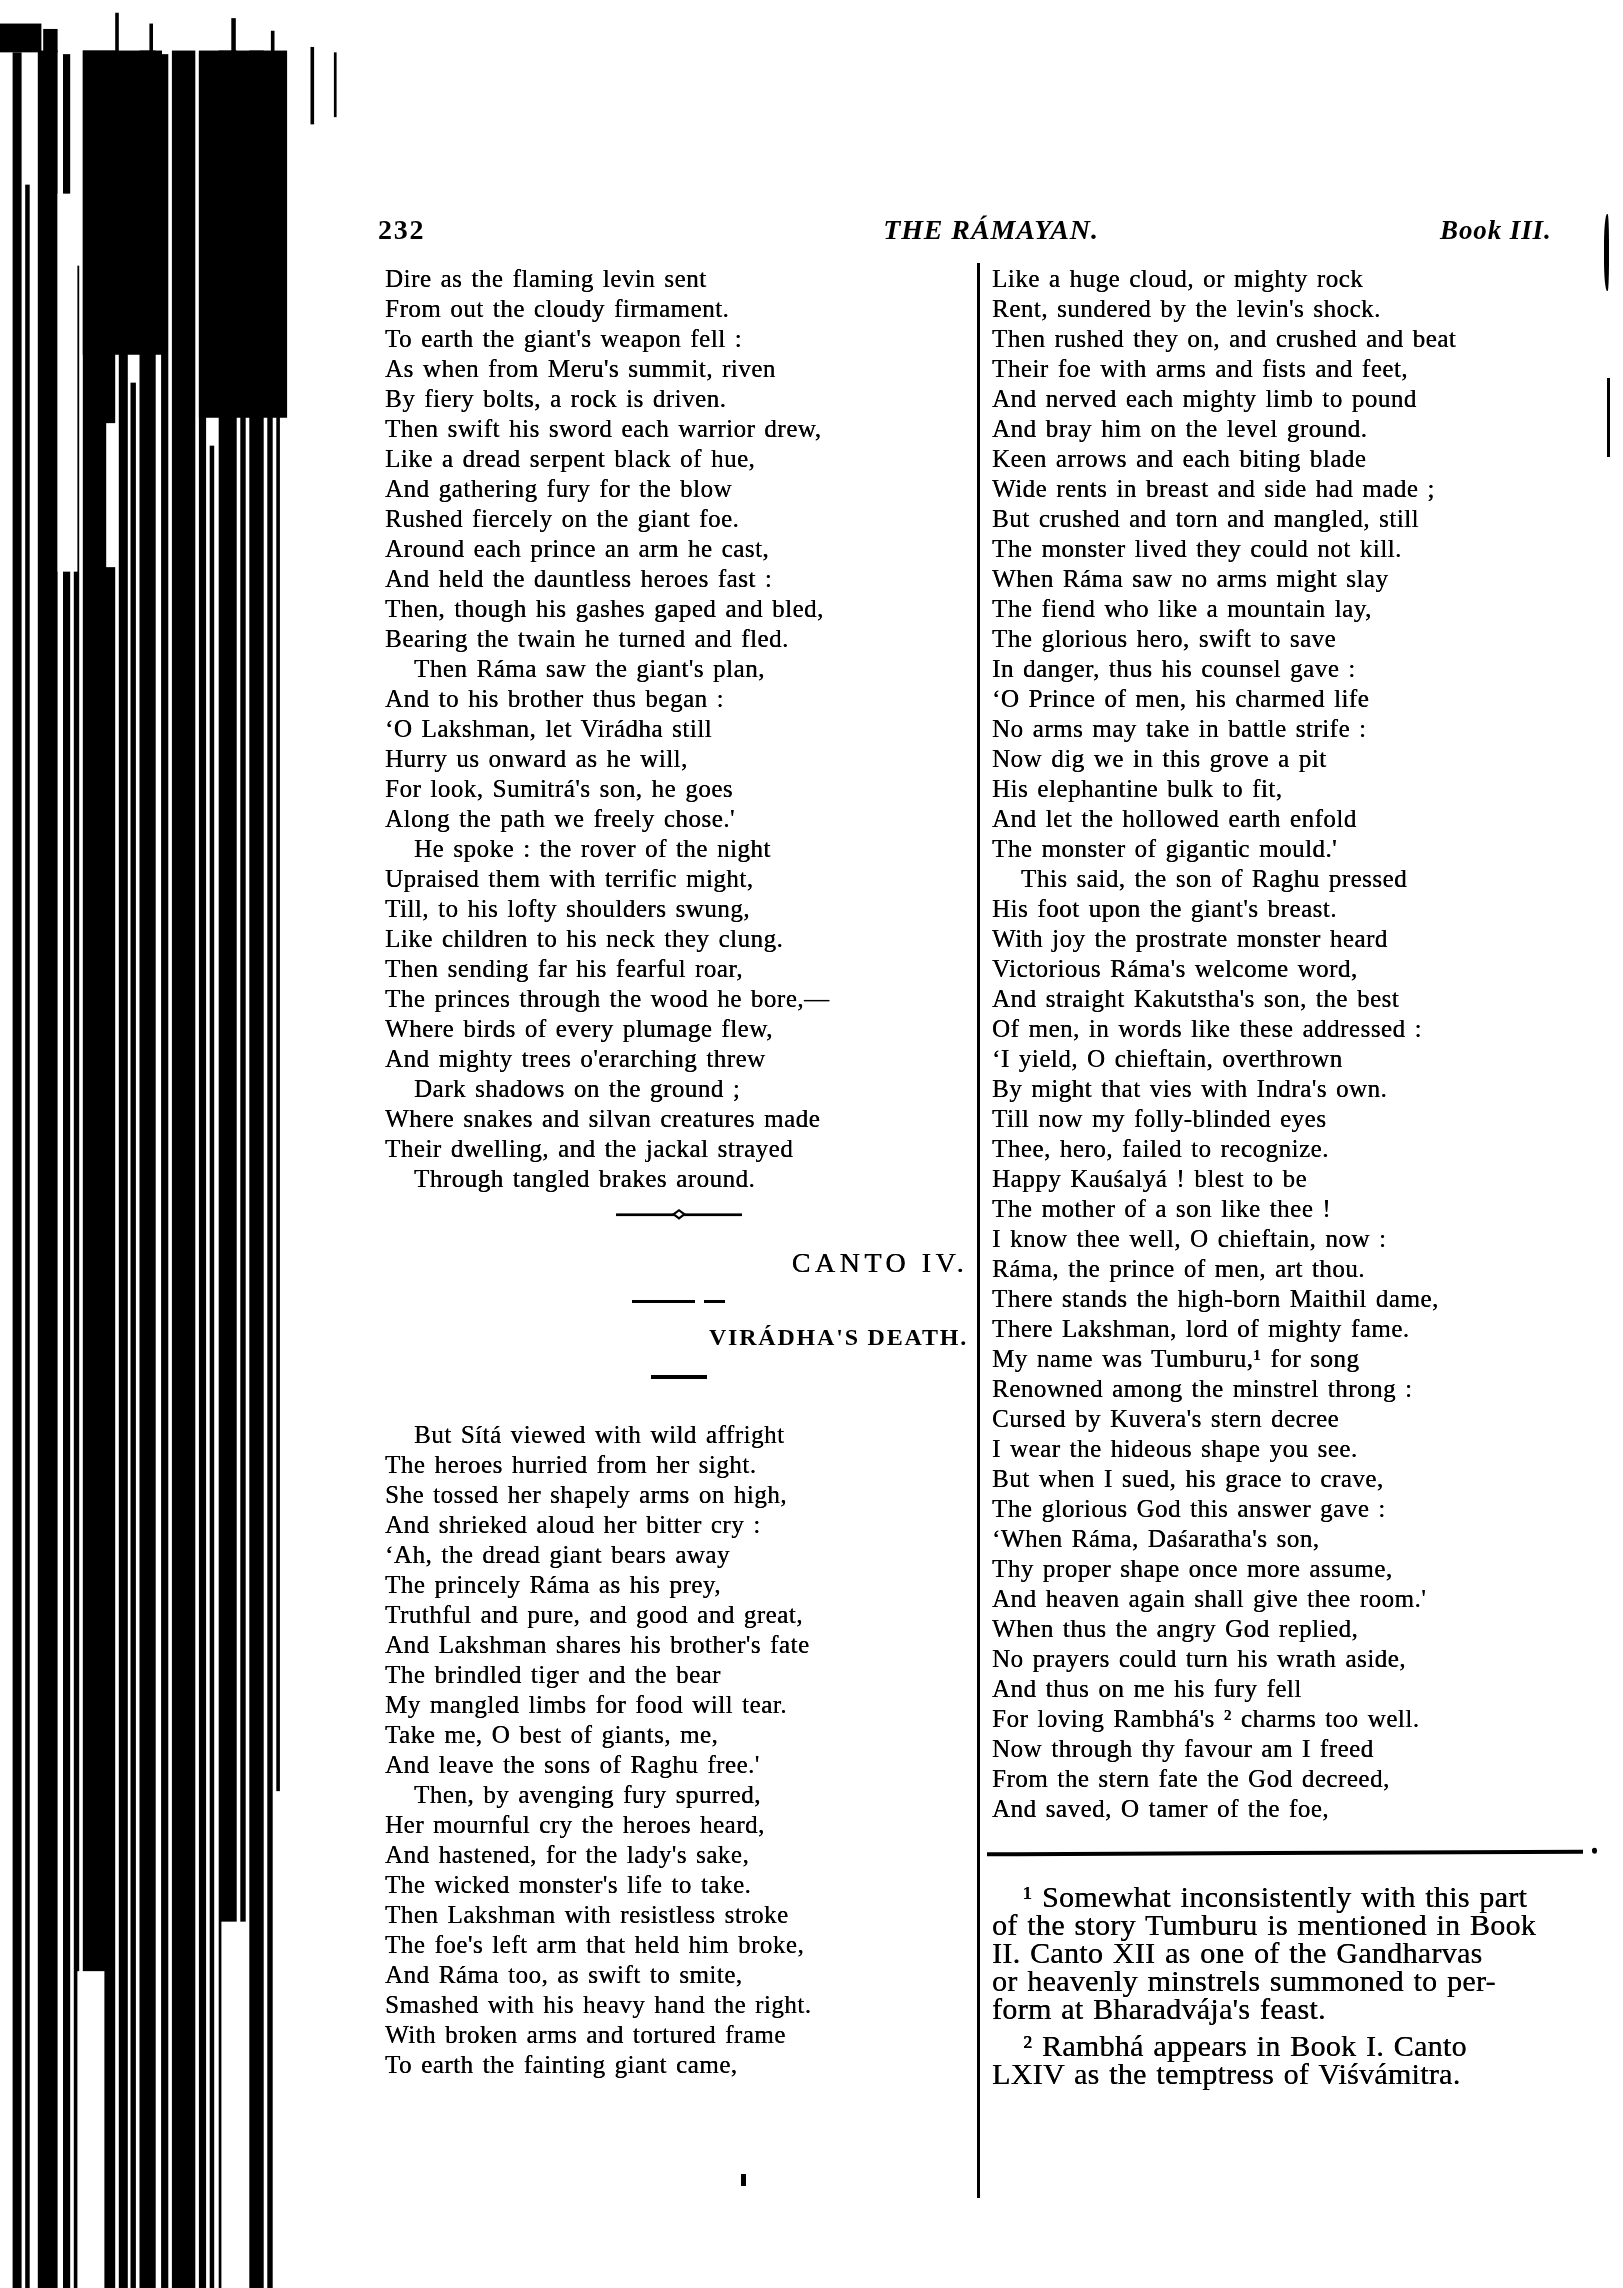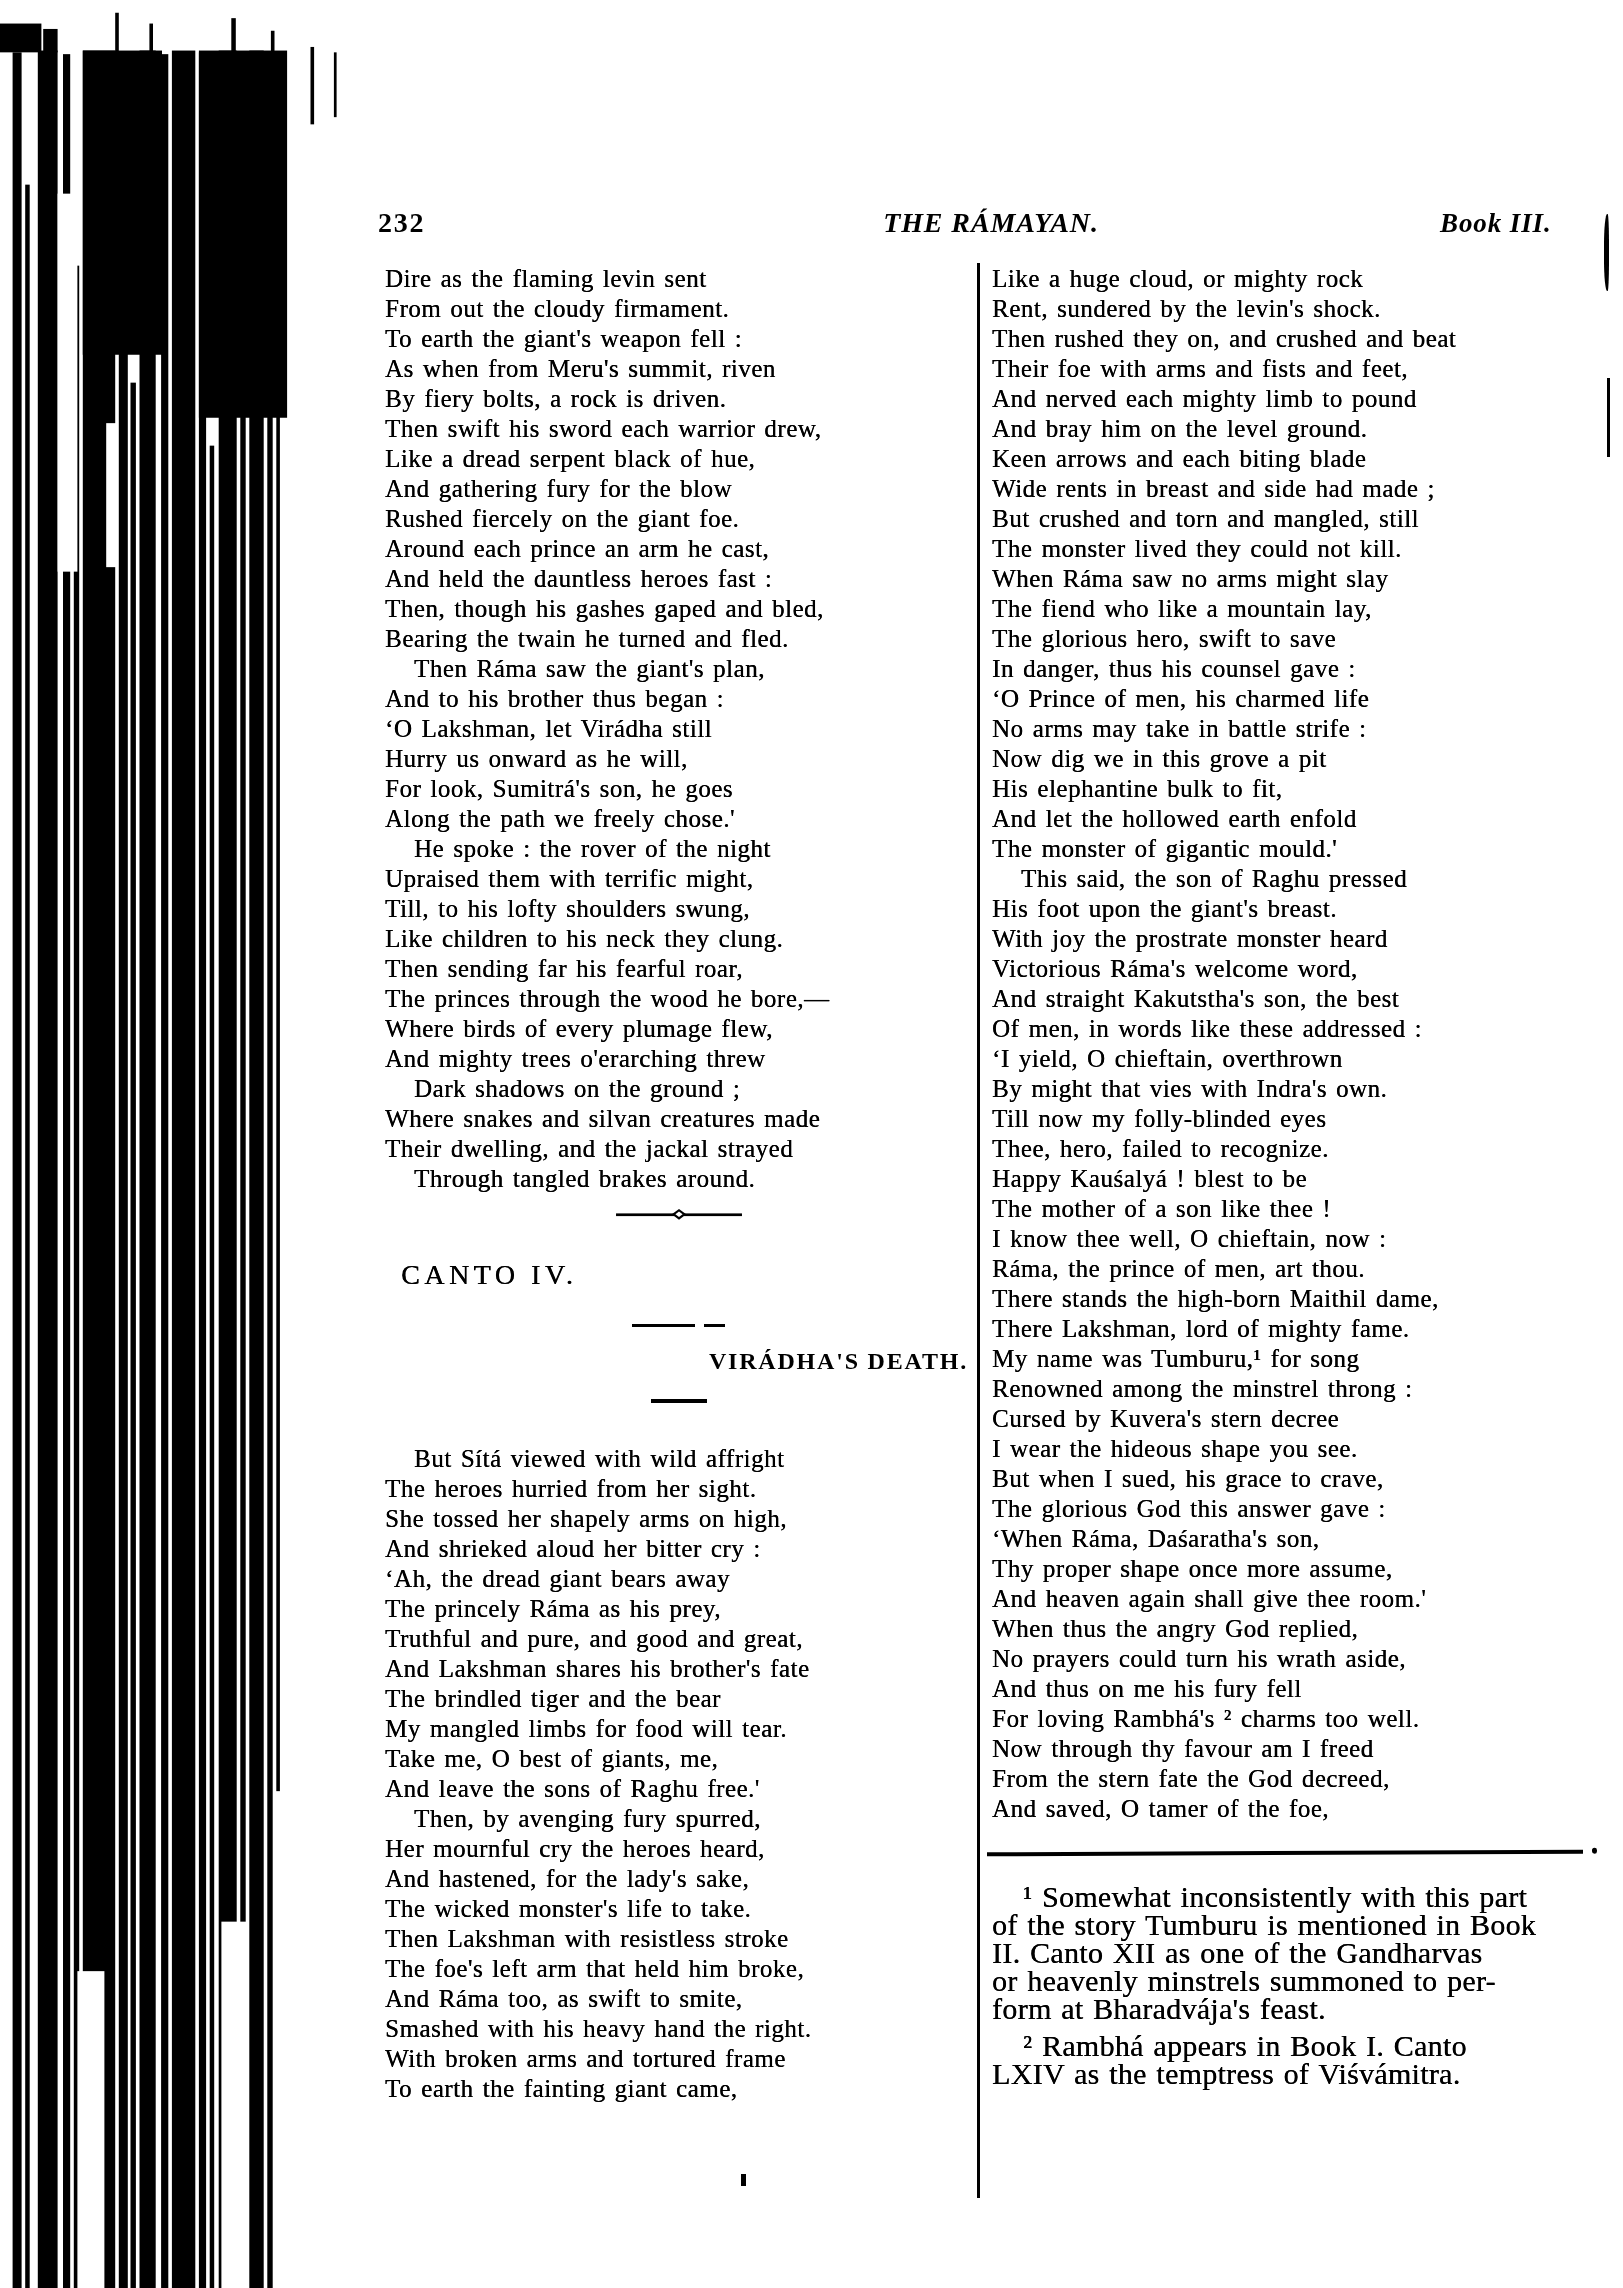--- a/index.html
+++ b/index.html
@@ -2,34 +2,34 @@
 <html style="font-size:14.4px"><head>
 <meta charset="utf-8">
 <style>
   html,body{margin:0;padding:0;background:#888;}
   .page{
     position:relative;width:1624px;height:2289px;background:#ffffff;overflow:hidden;
     font-family:"Liberation Serif","DejaVu Serif",serif;color:#000;
   }
   .page *{box-sizing:border-box;}
   
-  .hdr-item{position:absolute;top:205px;height:36px;line-height:36px;}
+  .hdr-item{position:absolute;top:212px;height:36px;line-height:36px;}
   .pgnum{left:378px;font-size:28px;font-weight:bold;letter-spacing:1.8px;}
   .runtitle{left:855px;width:272px;text-align:center;font-size:28px;font-weight:bold;font-style:italic;letter-spacing:0.9px;}
   .booknum{left:1440px;width:126px;font-size:27px;font-style:italic;font-weight:bold;letter-spacing:0.9px;}
   
   .col{position:absolute;top:264px;}
   .col-left{left:385px;width:587px;}
   .col-right{left:992px;width:612px;}
   .vline{height:30px;line-height:30px;font-size:25px;white-space:nowrap;
          letter-spacing:0.5px;word-spacing:2.3px;text-shadow:0.3px 0 0 #000;}
   .vline.indent{padding-left:29px;}
   
   .sep1{height:41px;display:flex;align-items:center;justify-content:center;}
-  .canto{margin:16px;height:47px;line-height:47px;text-align:left;font-size:28px;font-weight:normal;
+  .canto{margin:4px;height:47px;line-height:47px;text-align:right;font-size:28px;font-weight:normal;
          letter-spacing:4.5px;text-shadow:0.4px 0 0 #000;}
   .rule-a{height:23.4px;display:flex;align-items:center;justify-content:center;gap:9px;}
   .rule-a .d1{width:63px;height:3.6px;background:#000;}
   .rule-a .d2{width:21.6px;height:2.7px;background:#000;}
   .deathhead{margin:4px;height:41px;line-height:41px;text-align:right;font-size:24px;font-weight:bold;letter-spacing:1.8px;}
   .rule-b{height:58px;display:flex;align-items:flex-start;justify-content:center;padding-top:12.6px;}
   .rule-b .d1{width:56px;height:3.6px;background:#000;}
   
   .coldivider{position:absolute;left:977px;top:263px;width:2.7px;height:1935px;background:#000;}
   .fnrule{position:relative;margin-top:27px;margin-left:-5.4px;width:596px;height:3.6px;background:#000;transform:rotate(-0.25deg);}

